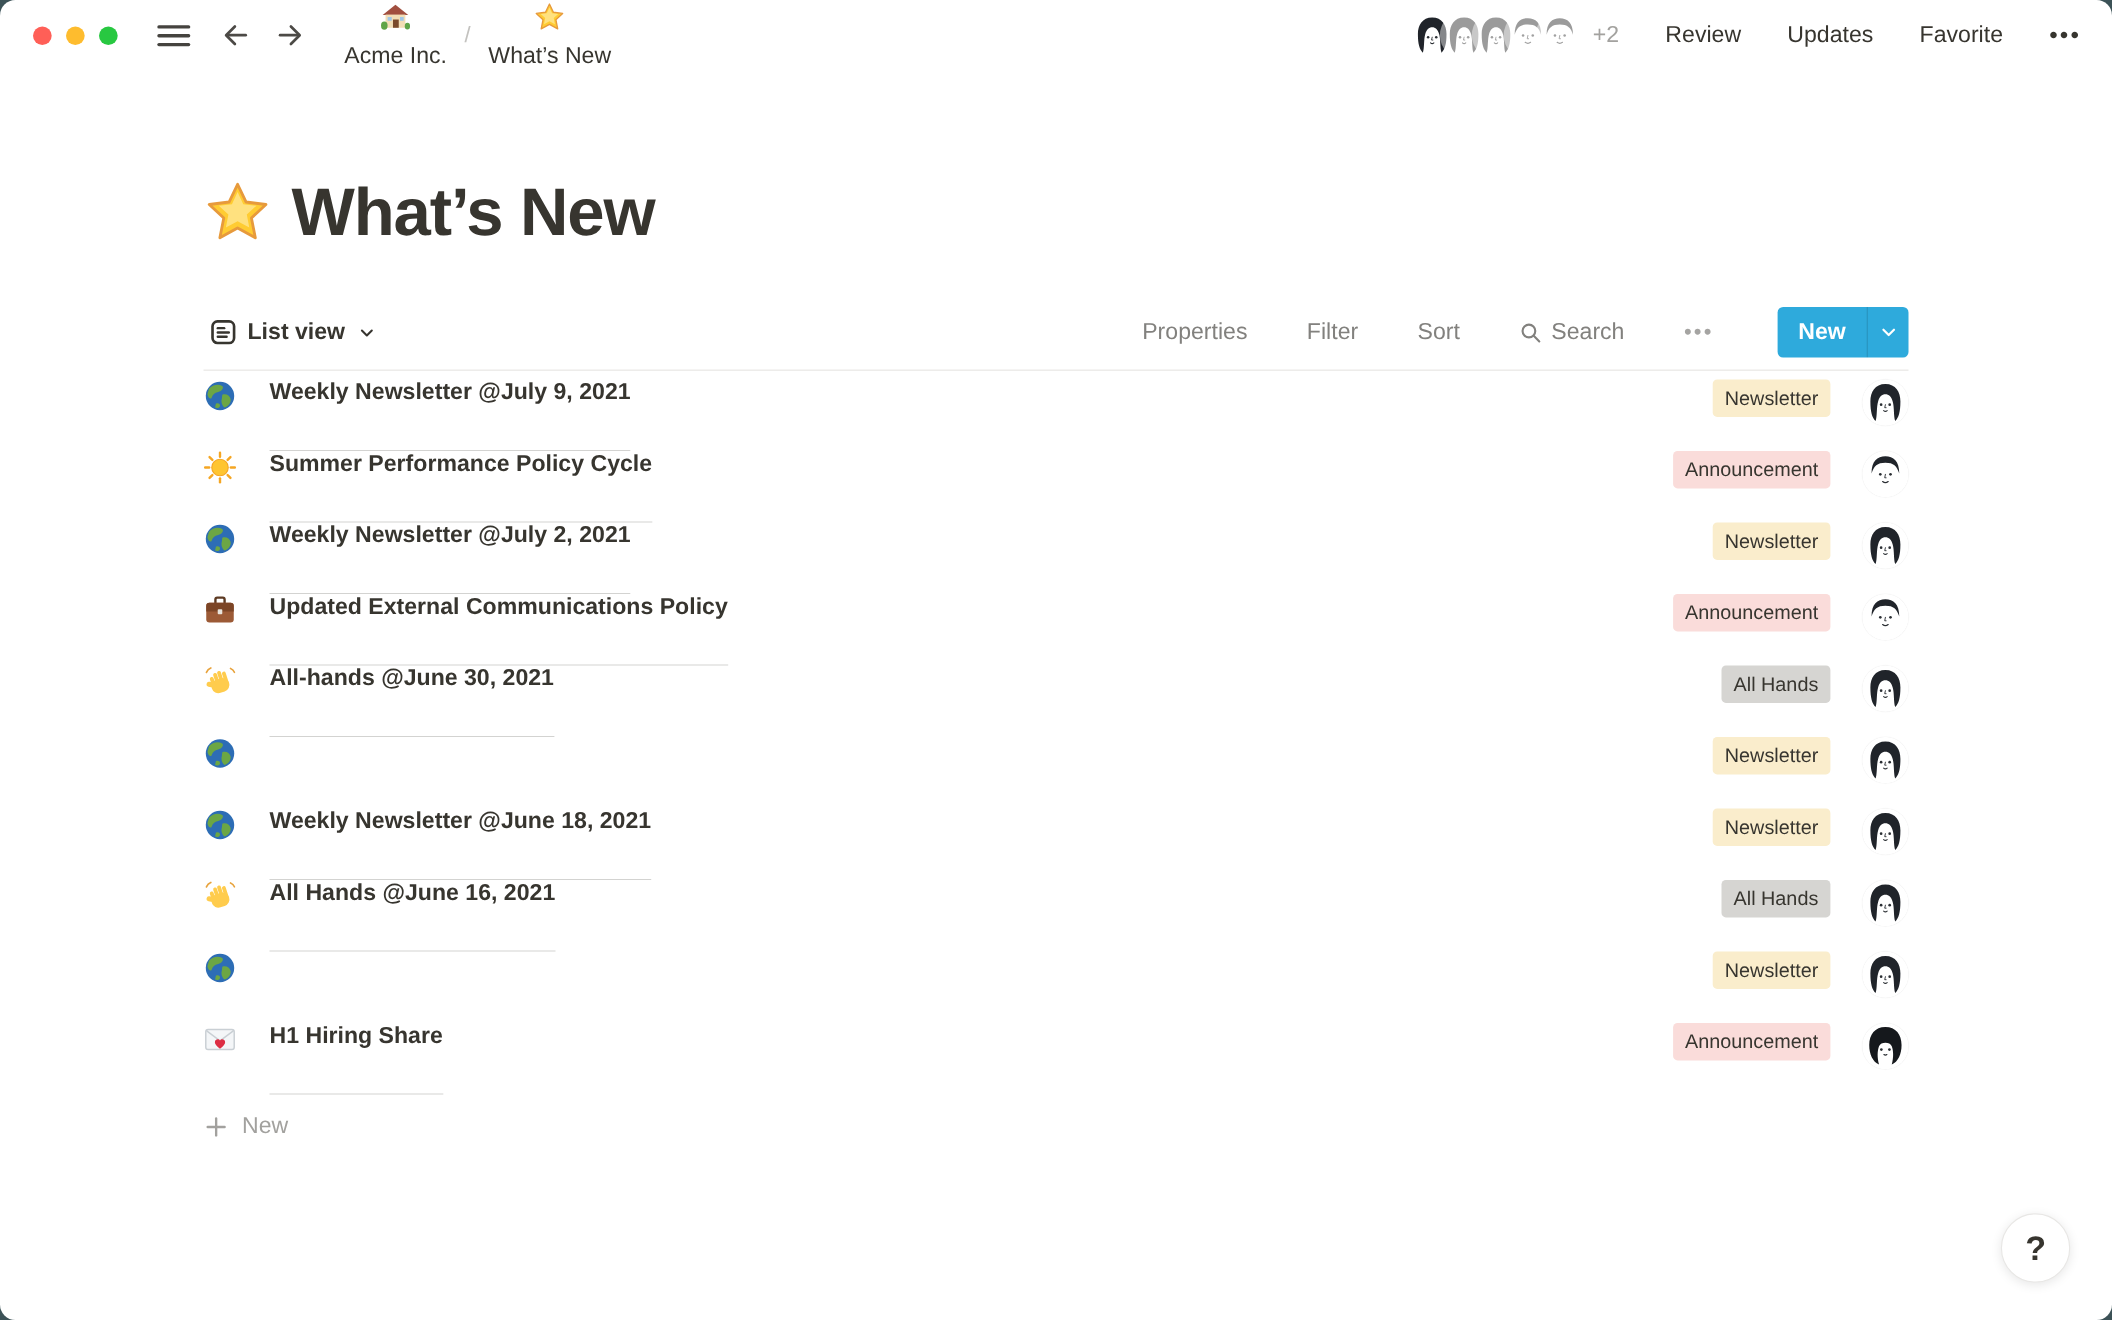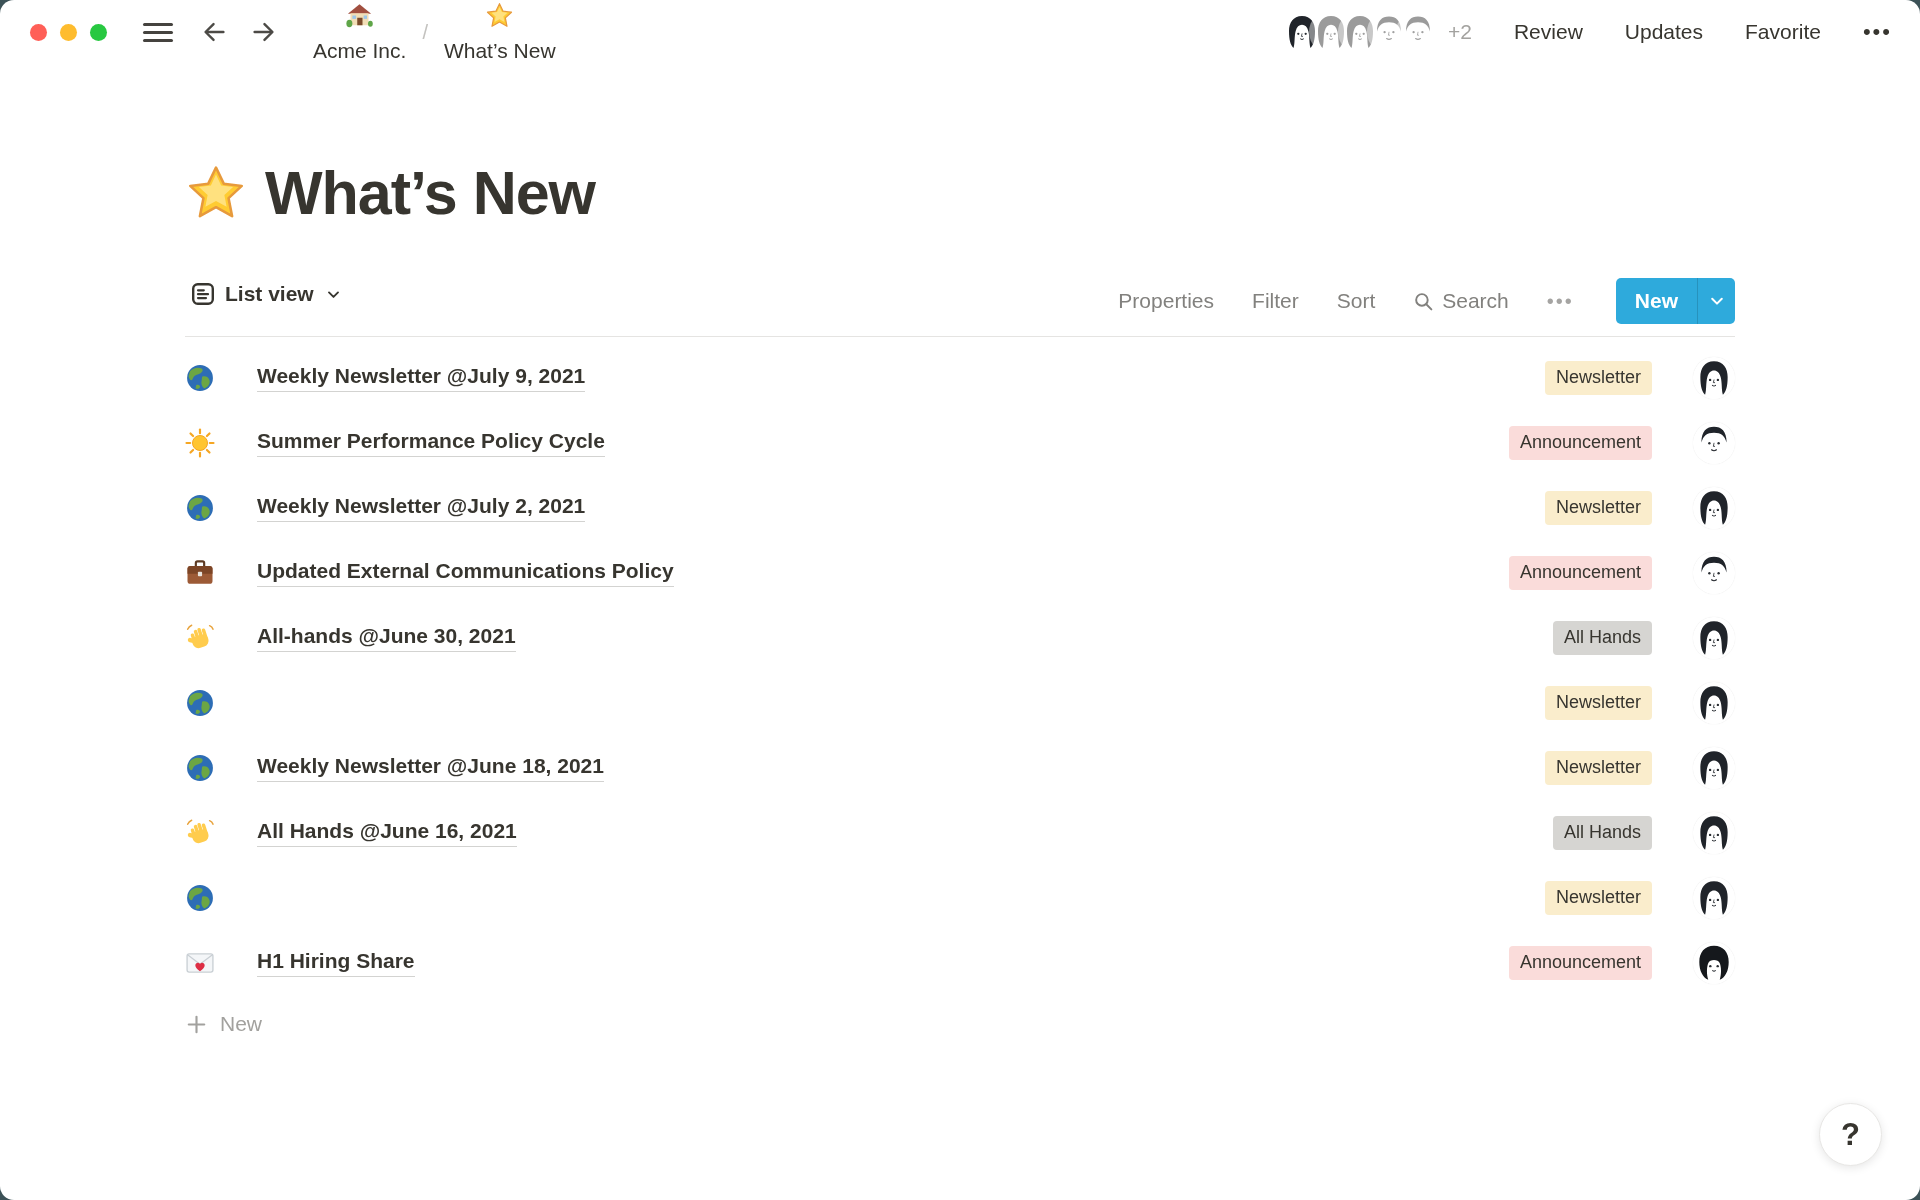--- a/index.html
+++ b/index.html
@@ -35,36 +35,36 @@
   .stack-avatar.faded { opacity:.45; filter:grayscale(1); }
   .overflow-count { margin-left:10px; color:#A3A29F; font-size:21px; }
   .topbar-action { margin-left:42px; font-size:21px; color:#37352F; cursor:pointer; }
   .more-dots { margin-left:42px; font-size:22px; letter-spacing:2px; color:#37352F; cursor:pointer; line-height:1; }
   
   .content { width:1550px; margin:0 auto; }
   .page-title-row { display:flex; align-items:center; gap:20px; margin-top:94px; padding-left:2px; }
   .page-emoji { width:58px; height:58px; }
   .page-title { font-size:61px; font-weight:700; letter-spacing:-1px; color:#37352F; }
   
-  .view-toolbar { display:flex; align-items:flex-start; margin-top:50px; height:48px; }
+  .view-toolbar { display:flex; align-items:center; margin-top:50px; height:48px; }
   .view-switcher { display:flex; align-items:center; gap:10px; font-size:21px; font-weight:700; cursor:pointer; padding:4px 6px; border-radius:4px; }
   .view-switcher .vicon { width:24px; height:24px; }
   .view-switcher .chev { width:15px; height:15px; color:#37352F; margin-left:2px; }
-  .toolbar-right { margin-left:auto; display:flex; align-items:center; gap:38px; color:#82817E; font-size:21px; }
+  .toolbar-right { margin-left:auto; display:flex; align-items:center; gap:54px; color:#82817E; font-size:21px; }
   .tool-item { cursor:pointer; display:flex; align-items:center; gap:8px; }
   .tool-item .sicon { width:21px; height:21px; color:#82817E; }
   .tool-dots { color:#A5A4A2; font-size:20px; letter-spacing:2px; line-height:1; cursor:pointer; }
   .new-split { display:flex; align-items:stretch; height:46px; border-radius:5px; overflow:hidden; margin-left:4px; cursor:pointer; }
   .new-main { color:#fff; font-size:21px; font-weight:700; display:flex; align-items:center; padding:0 19px; }
   .new-chev { width:38px; display:flex; align-items:center; justify-content:center; border-left:1px solid rgba(0,0,0,0.14); color:#fff; }
   .new-chev svg { width:16px; height:16px; }
   .toolbar-divider { height:1px; background:#E5E4E2; margin-top:10px; }
   
   .page-list { padding-top:8px; }
-  .list-row { height:65px; display:flex; align-items:center; cursor:pointer;gap:12px; }
+  .list-row { height:65px; display:flex; cursor:pointer; }
   .row-emoji { width:30px; height:30px; margin-right:30px; flex:none; }
   .row-title { font-size:21px; font-weight:600; color:#37352F; border-bottom:1.5px solid rgba(55,53,47,0.22); padding-bottom:3px; white-space:nowrap; }
   .tag { margin-left:auto; height:34px; display:flex; align-items:center; padding:0 11px; border-radius:4px; font-size:18px; color:#37352F; white-space:nowrap; }
   .row-avatar { width:42px; height:42px; margin-left:29px; flex:none; border-radius:50%; box-shadow:0 0 1px rgba(0,0,0,0.15); }
   .row-avatar svg { width:100%; height:100%; border-radius:50%; }
   .add-row { height:58px; display:flex; align-items:center; gap:14px; color:#A2A19E; font-size:21px; cursor:pointer; padding-left:2px; }
   .add-row svg { width:19px; height:19px; color:#A2A19E; }
   
   .help-btn {
     position:absolute; right:38px; bottom:34px; width:63px; height:63px; border-radius:50%;

